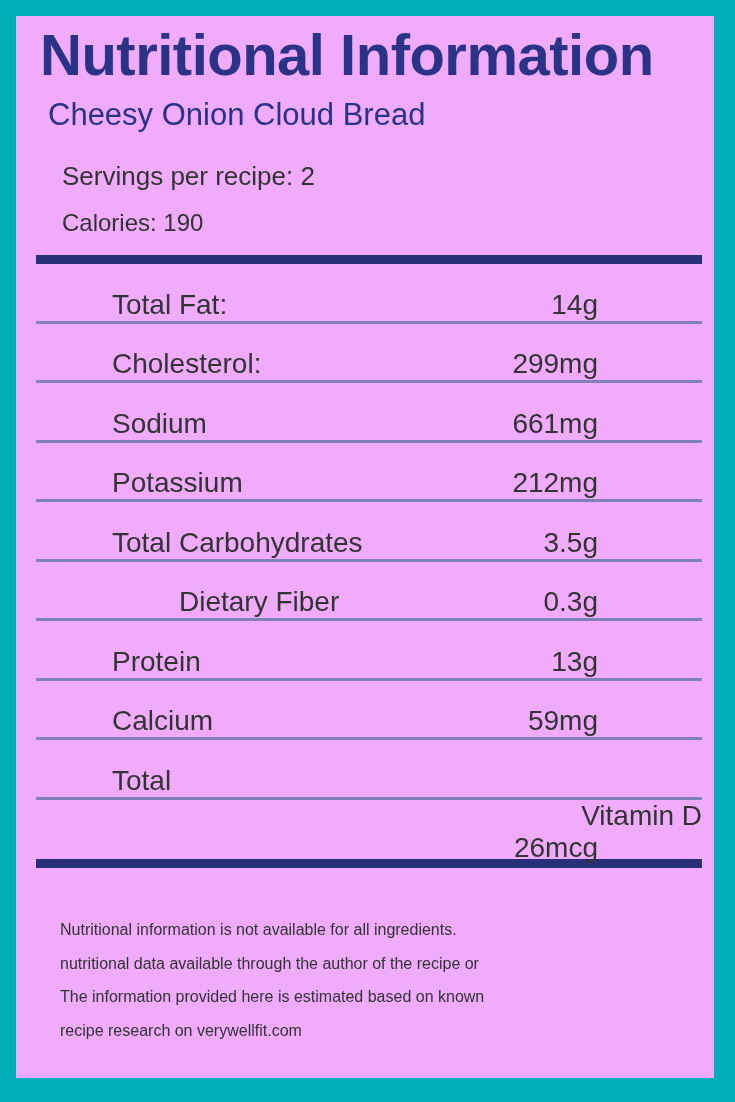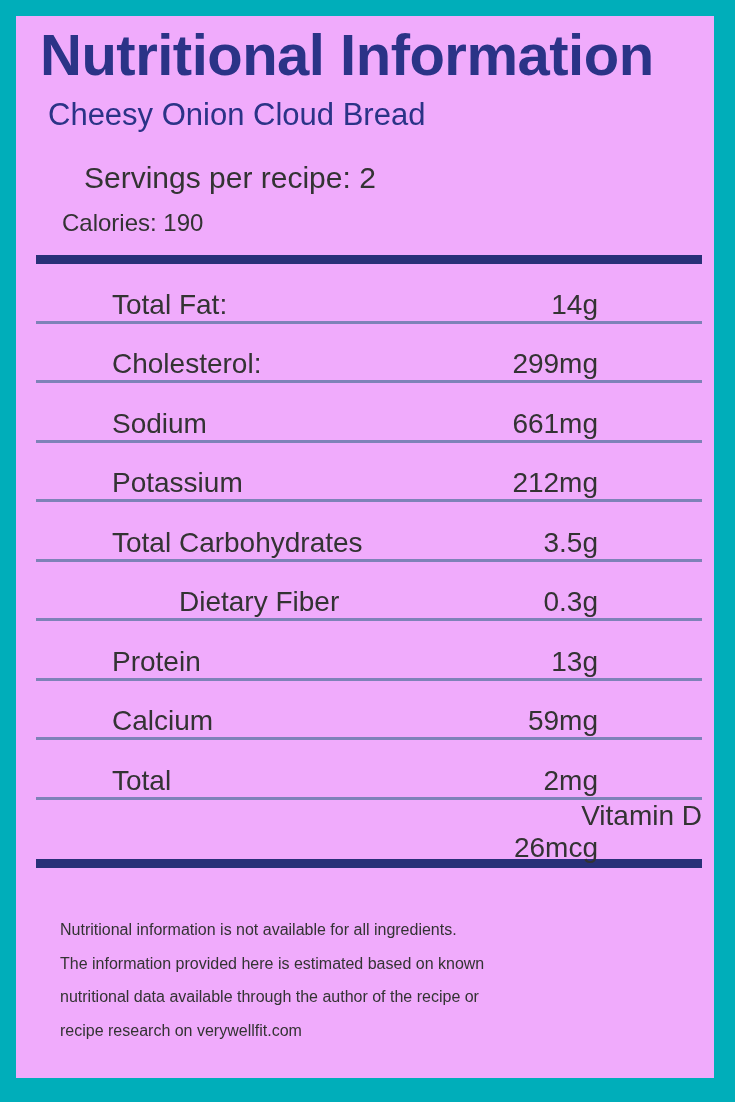--- a/index.html
+++ b/index.html
@@ -32,23 +32,22 @@
     letter-spacing:-0.5px;
   }
   .subtitle{
     position:absolute;left:32px;top:83px;
     font-size:31px;font-weight:normal;line-height:1;
     color:var(--navy);
     white-space:nowrap;
   }
   .servings{
     position:absolute;left:46px;top:147px;
-    font-size:30px;line-height:1;color:var(--ink);
+    font-size:26px;line-height:1;color:var(--ink);
     white-space:nowrap;
-    margin-left:22px;
   }
   .calories{
     position:absolute;left:46px;top:195px;
     font-size:24px;line-height:1;color:var(--ink);
     white-space:nowrap;
   }
   .table{
     position:absolute;left:20px;top:239px;width:666px;
   }
   .thickbar{
@@ -121,29 +120,28 @@
         <div class="row">
           <div class="cell-label">Protein</div>
           <div class="cell-value">13g</div>
         </div>
         <div class="row">
           <div class="cell-label">Calcium</div>
           <div class="cell-value">59mg</div>
         </div>
         <div class="row">
           <div class="cell-label">Total</div>
-          <div class="cell-value">2mg</div>
         </div>
         <div class="row">
           <div class="cell-label">Vitamin D</div>
           <div class="cell-value">26mcg</div>
         </div>
       </div>
     <div class="thickbar"></div>
   </div>
 
   <div class="footer" id="footer">
       <div class="footer-line">Nutritional information is not available for all ingredients.</div>
+      <div class="footer-line">nutritional data available through the author of the recipe or</div>
       <div class="footer-line">The information provided here is estimated based on known</div>
-      <div class="footer-line">nutritional data available through the author of the recipe or</div>
       <div class="footer-line">recipe research on verywellfit.com</div>
     </div>
 </div>
 
 </body></html>

